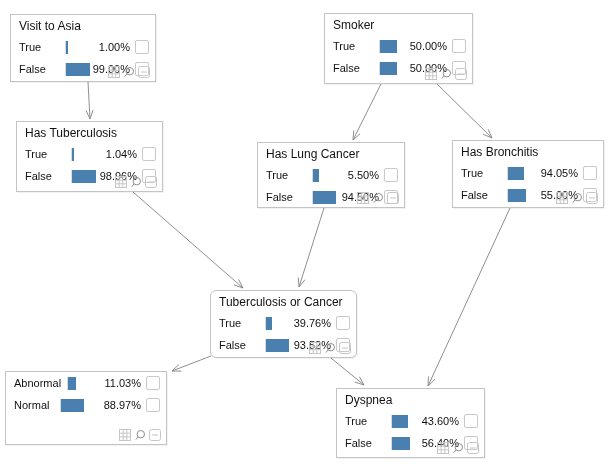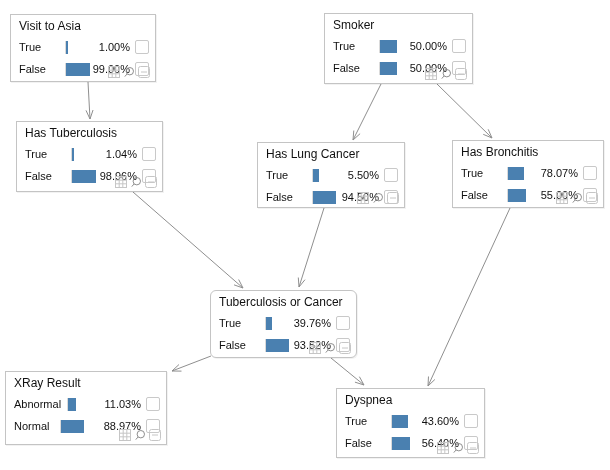--- a/index.html
+++ b/index.html
@@ -247,21 +247,21 @@
         </span>
       </div>
     </div>
     <div class="node" style="left: 452px; top: 140px; width: 152px; height: 68px;">
       <div class="node-title">Has Bronchitis</div>
       <div class="row">
         <span class="lbl">True</span>
         <span class="barwrap">
           <span class="bar" style="background: rgb(74, 128, 176); width: 16px;"></span>
         </span>
-        <span class="pct">78.07%</span>
+        <span class="pct">94.05%</span>
         <span class="cb"></span>
       </div>
       <div class="row">
         <span class="lbl">False</span>
         <span class="barwrap">
           <span class="bar" style="background: rgb(74, 128, 176); width: 18px;"></span>
         </span>
         <span class="pct">55.00%</span>
         <span class="cb"></span>
       </div>
@@ -329,21 +329,20 @@
         </span>
         <span class="icon">
           <svg width="12" height="12" viewBox="0 0 12 12">
             <rect x="0.5" y="0.5" width="11" height="11" rx="2" stroke="#c6c6c6" fill="none" stroke-width="1"></rect>
             <line x1="3" y1="6" x2="9" y2="6" stroke="#c6c6c6" stroke-width="1"></line>
           </svg>
         </span>
       </div>
     </div>
     <div class="node" style="left: 5px; top: 371px; width: 162px; height: 74px;">
-      <div class="node-title">XRay Result</div>
       <div class="row">
         <span class="lbl">Abnormal</span>
         <span class="barwrap">
           <span class="bar" style="background: rgb(74, 128, 176); width: 8px;"></span>
         </span>
         <span class="pct">11.03%</span>
         <span class="cb"></span>
       </div>
       <div class="row">
         <span class="lbl">Normal</span>

